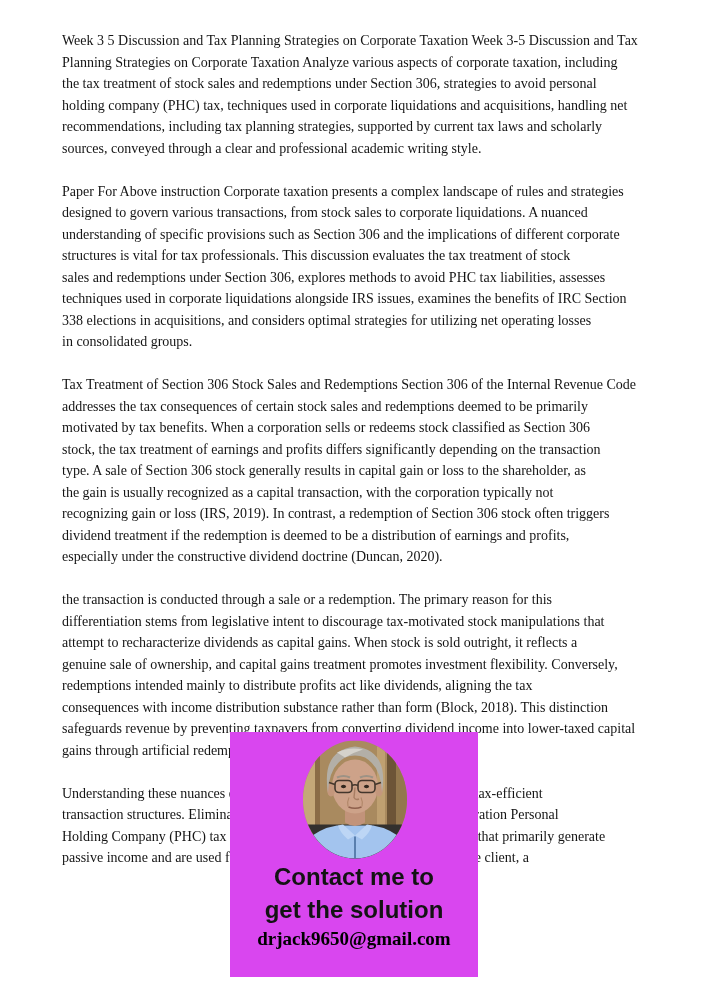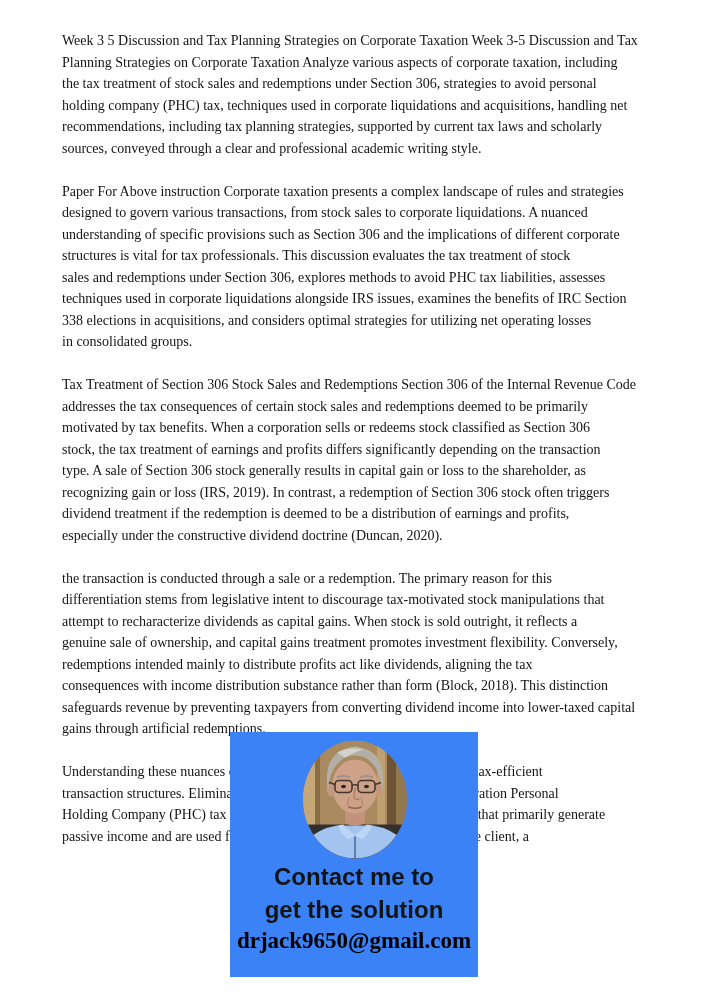--- a/index.html
+++ b/index.html
@@ -51,21 +51,21 @@
     color: #131313;
   }
   .contact-email {
     position: absolute;
     top: 196px;
     left: 0;
     width: 100%;
     text-align: center;
     font-family: "Liberation Serif", serif;
     font-weight: bold;
-    font-size: 23px;
+    font-size: 19px;
     color: #000000;
   }
 </style>
 </head>
 <body>
 
 <div class="doc">
   <div class="paragraph">
       <div class="line">Week 3 5 Discussion and Tax Planning Strategies on Corporate Taxation Week 3-5 Discussion and Tax</div>
       <div class="line">Planning Strategies on Corporate Taxation Analyze various aspects of corporate taxation, including</div>
@@ -83,20 +83,21 @@
       <div class="line">techniques used in corporate liquidations alongside IRS issues, examines the benefits of IRC Section</div>
       <div class="line">338 elections in acquisitions, and considers optimal strategies for utilizing net operating losses</div>
       <div class="line">in consolidated groups.</div>
     </div>
   <div class="paragraph">
       <div class="line">Tax Treatment of Section 306 Stock Sales and Redemptions Section 306 of the Internal Revenue Code</div>
       <div class="line">addresses the tax consequences of certain stock sales and redemptions deemed to be primarily</div>
       <div class="line">motivated by tax benefits. When a corporation sells or redeems stock classified as Section 306</div>
       <div class="line">stock, the tax treatment of earnings and profits differs significantly depending on the transaction</div>
       <div class="line">type. A sale of Section 306 stock generally results in capital gain or loss to the shareholder, as</div>
+      <div class="line">the gain is usually recognized as a capital transaction, with the corporation typically not</div>
       <div class="line">recognizing gain or loss (IRS, 2019). In contrast, a redemption of Section 306 stock often triggers</div>
       <div class="line">dividend treatment if the redemption is deemed to be a distribution of earnings and profits,</div>
       <div class="line">especially under the constructive dividend doctrine (Duncan, 2020).</div>
     </div>
   <div class="paragraph">
       <div class="line">the transaction is conducted through a sale or a redemption. The primary reason for this</div>
       <div class="line">differentiation stems from legislative intent to discourage tax-motivated stock manipulations that</div>
       <div class="line">attempt to recharacterize dividends as capital gains. When stock is sold outright, it reflects a</div>
       <div class="line">genuine sale of ownership, and capital gains treatment promotes investment flexibility. Conversely,</div>
       <div class="line">redemptions intended mainly to distribute profits act like dividends, aligning the tax</div>
@@ -105,21 +106,21 @@
       <div class="line">gains through artificial redemptions.</div>
     </div>
   <div class="paragraph">
       <div class="line">Understanding these nuances enables advisors to structure compliant and tax-efficient</div>
       <div class="line">transaction structures. Eliminating or Reducing the Threat of the C Corporation Personal</div>
       <div class="line">Holding Company (PHC) tax involves strategic planning for corporations that primarily generate</div>
       <div class="line">passive income and are used for tax sheltering purposes. To best advise the client, a</div>
     </div>
 </div>
 
-<div class="overlay" style="background-color: #3b82f6;">
+<div class="overlay" style="background-color: #d946ef;">
   <svg class="photo" viewBox="0 0 104 118" xmlns="http://www.w3.org/2000/svg">
     <defs>
       <clipPath id="oval">
           <ellipse cx="52" cy="59" rx="52" ry="59"></ellipse>
         </clipPath>
     </defs>
     <g clip-path="url(#oval)">
 
       <rect x="0" y="0" width="104" height="118" fill="#a98a5f"></rect>
       <rect x="0" y="0" width="12" height="118" fill="#c4a878"></rect>

